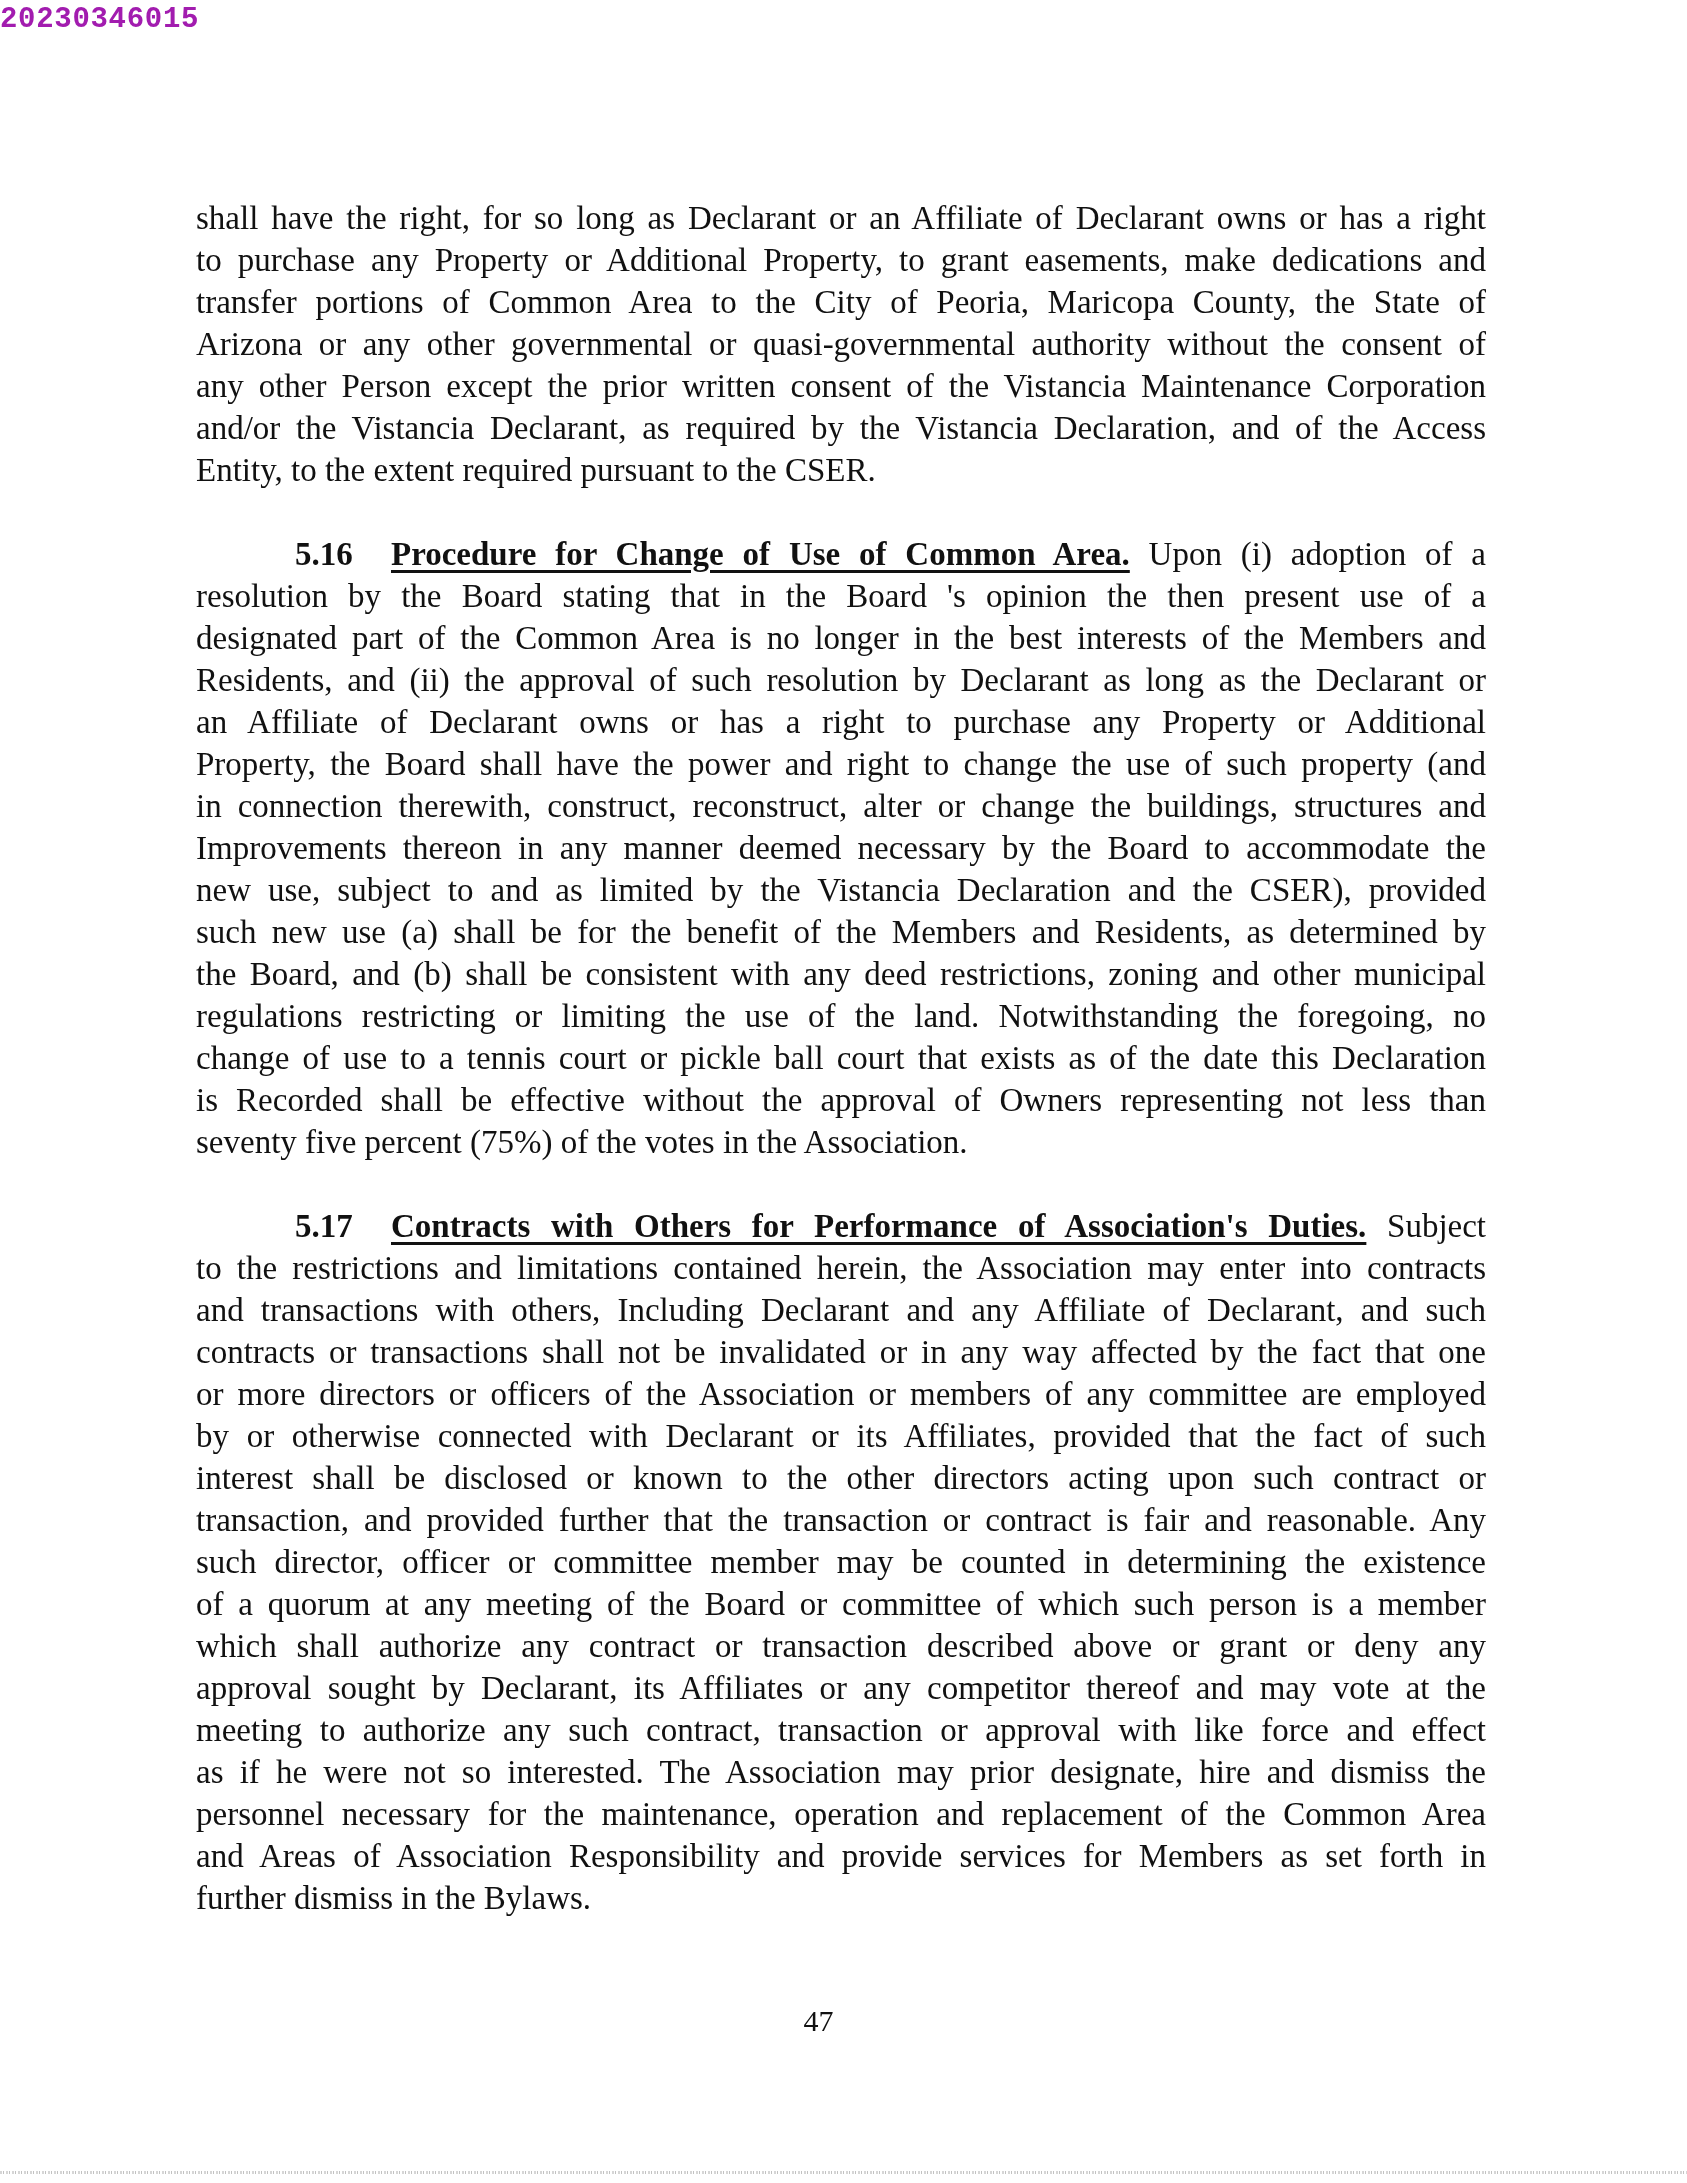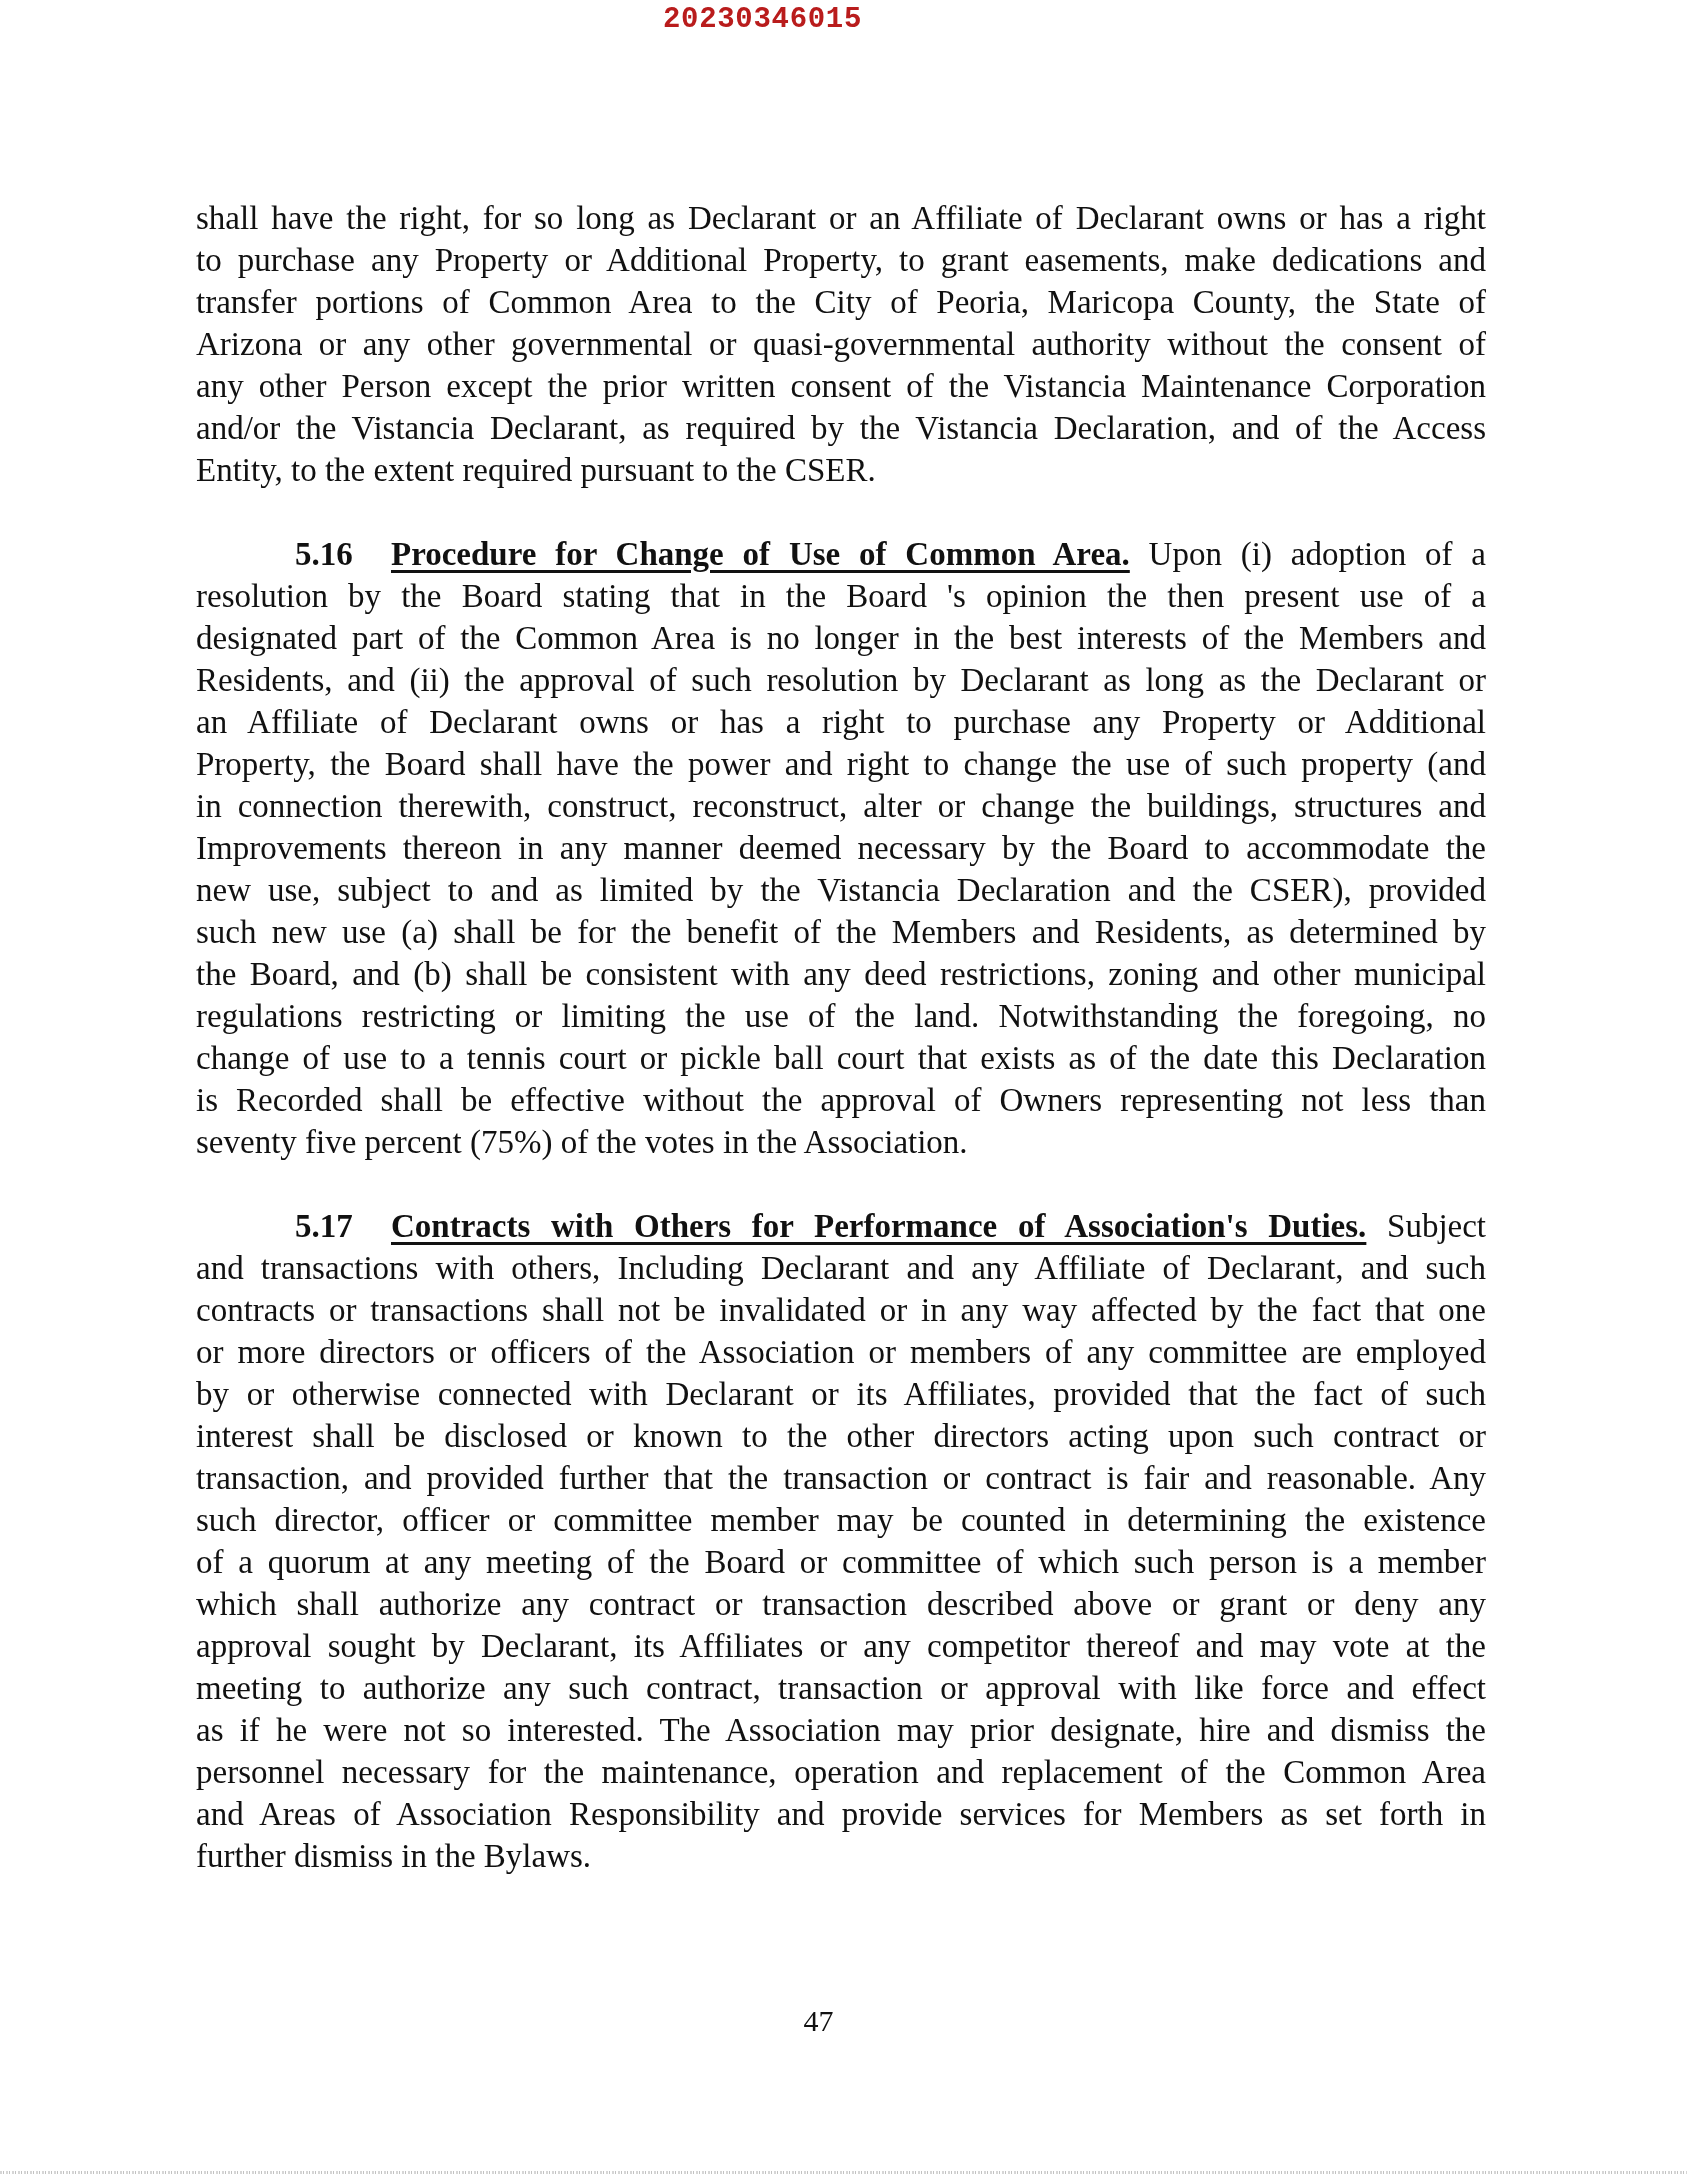--- a/index.html
+++ b/index.html
@@ -1,20 +1,20 @@
 <!DOCTYPE html>
 <html style="font-size:10.5px"><head>
 <meta charset="utf-8">
 <style>
   html, body { margin: 0; padding: 0; background: #ffffff; }
   body { width: 1688px; height: 2183px; position: relative; overflow: hidden; color: #111; }
   .recording-number {
-    position: absolute; top: 2.6px; left: 0; width: 1525px; text-align: center;
+    position: absolute; top: 2.6px; left: 0; width: 1525px; text-align: left;
     font-family: "Liberation Mono", "DejaVu Sans Mono", monospace; font-weight: bold;
-    font-size: 29px; letter-spacing: 0.7px; color: #b91c1c;
+    font-size: 29px; letter-spacing: 0.7px; color: #a21caf;
   }
   .page {
     position: absolute; left: 196px; width: 1290px; top: 173px;
     font-family: "Liberation Serif", "DejaVu Serif", serif; font-size: 33px; line-height: 42px; margin-top: 24px;
   }
   .para { margin: 0 0 42px 0; }
   .line { display: block; height: 42px; white-space: nowrap; text-align: justify; text-align-last: justify; }
   .line.last { text-align-last: left; }
   .heading-line { padding-left: 99px; }
   .sec-num { font-weight: bold; display: inline-block; width: 96px; }
@@ -60,20 +60,21 @@
     <span class="line">such new use (a) shall be for the benefit of the Members and Residents, as determined by</span>
     <span class="line">the Board, and (b) shall be consistent with any deed restrictions, zoning and other municipal</span>
     <span class="line">regulations restricting or limiting the use of the land. Notwithstanding the foregoing, no</span>
     <span class="line">change of use to a tennis court or pickle ball court that exists as of the date this Declaration</span>
     <span class="line">is Recorded shall be effective without the approval of Owners representing not less than</span>
     <span class="line last">seventy five percent (75%) of the votes in the Association.</span>
   </div>
 
   <div class="para">
     <span class="line heading-line"><span class="sec-num">5.17</span><span class="sec-title">Contracts with Others for Performance of Association's Duties.</span><span> Subject</span></span>
+    <span class="line">to the restrictions and limitations contained herein, the Association may enter into contracts</span>
     <span class="line">and transactions with others, Including Declarant and any Affiliate of Declarant, and such</span>
     <span class="line">contracts or transactions shall not be invalidated or in any way affected by the fact that one</span>
     <span class="line">or more directors or officers of the Association or members of any committee are employed</span>
     <span class="line">by or otherwise connected with Declarant or its Affiliates, provided that the fact of such</span>
     <span class="line">interest shall be disclosed or known to the other directors acting upon such contract or</span>
     <span class="line">transaction, and provided further that the transaction or contract is fair and reasonable.  Any</span>
     <span class="line">such director, officer or committee member may be counted in determining the existence</span>
     <span class="line">of a quorum at any meeting of the Board or committee of which such person is a member</span>
     <span class="line">which shall authorize any contract or transaction described above or grant or deny any</span>
     <span class="line">approval sought by Declarant, its Affiliates or any competitor thereof and may vote at the</span>

